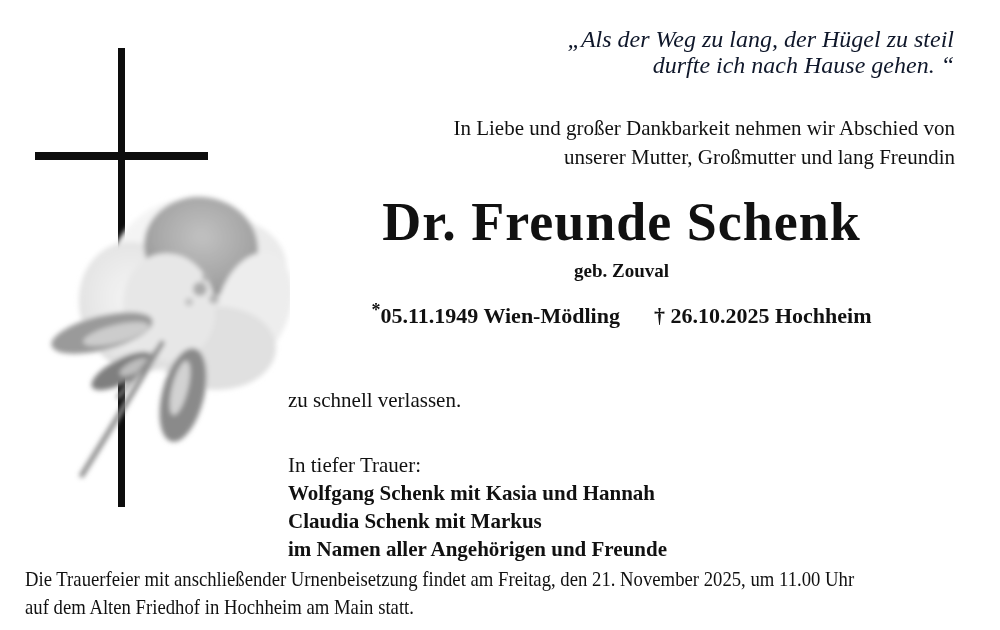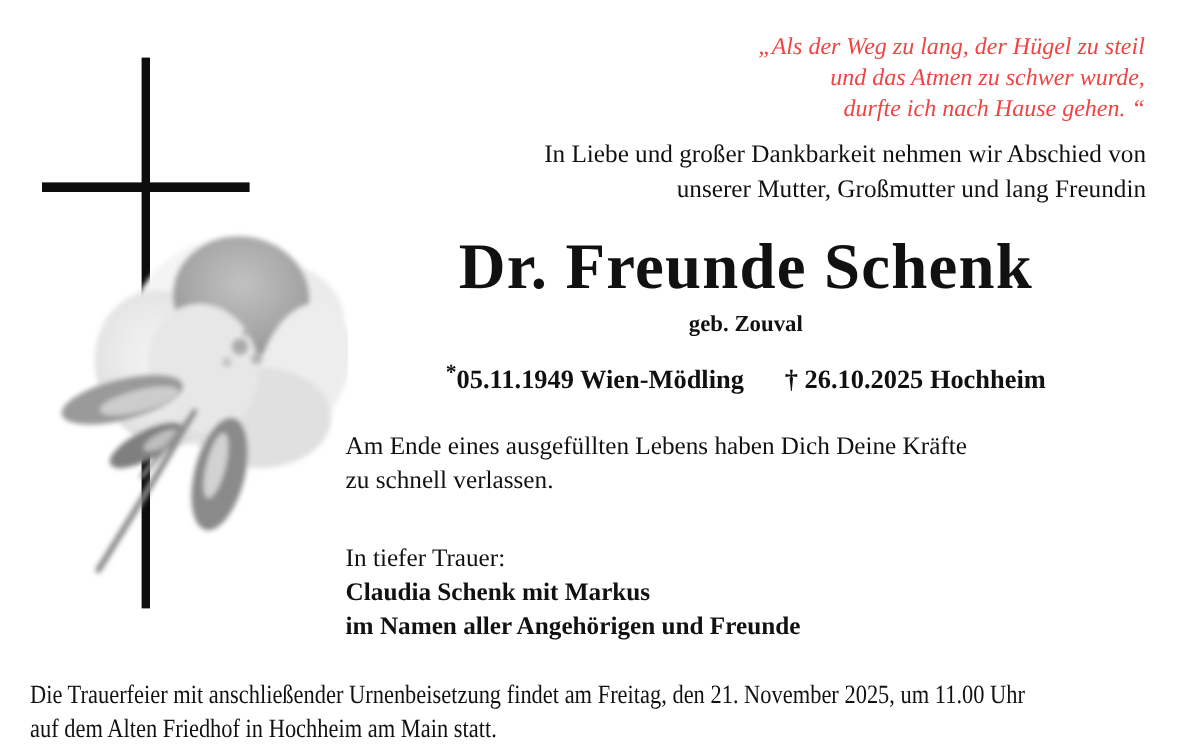--- a/index.html
+++ b/index.html
@@ -17,23 +17,23 @@
     color: #111111;
   }
 
   
   .quote {
     position: absolute;
     top: 26px;
     right: 46px;
     text-align: right;
     font-style: italic;
-    font-size: 20px;
+    font-size: 24px;
     line-height: 26px;
-    color: #ef4444;
+    color: #0f172a;
   }
 
   
   .cross { position: absolute; left: 0; top: 0; }
   .cross-v {
     position: absolute;
     left: 118px;
     top: 48px;
     width: 7px;
     height: 459px;
@@ -125,21 +125,20 @@
     white-space: nowrap;
   }
 </style>
 </head>
 <body>
 
 <div class="page">
 
   <div class="quote">
     <div>„Als der Weg zu lang, der Hügel zu steil</div>
-    <div>und das Atmen zu schwer wurde,</div>
     <div>durfte ich nach Hause gehen. “</div>
   </div>
 
   <div class="cross">
     <div class="cross-v"></div>
     <div class="cross-h"></div>
   </div>
 
   <svg class="flower" viewBox="0 0 260 300" aria-hidden="true">
     <defs>
@@ -188,26 +187,27 @@
 
     <h1 class="name">Dr. Freunde Schenk</h1>
 
     <div class="maiden">geb. Zouval</div>
 
     <div class="dates">
       <span><span class="birth-symbol">*</span><span>05.11.1949 Wien-Mödling</span></span><span class="gap"></span><span><span>†</span> <span>26.10.2025 Hochheim</span></span>
     </div>
 
     <p class="tribute">
-      <span>Am Ende eines ausgefüllten Lebens haben Dich Deine Kräfte</span><br>
+      <br>
       <span>zu schnell verlassen.</span>
     </p>
 
     <div class="mourners">
       <div>In tiefer Trauer:</div>
+      <div class="names">Wolfgang Schenk mit Kasia und Hannah</div>
       <div class="names">Claudia Schenk mit Markus</div>
       <div class="names">im Namen aller Angehörigen und Freunde</div>
     </div>
   </div>
 
   <div class="funeral">
     <span>Die Trauerfeier mit anschließender Urnenbeisetzung findet am Freitag, den 21. November 2025, um 11.00 Uhr</span><br>
     <span>auf dem Alten Friedhof in Hochheim am Main statt.</span>
   </div>
 

